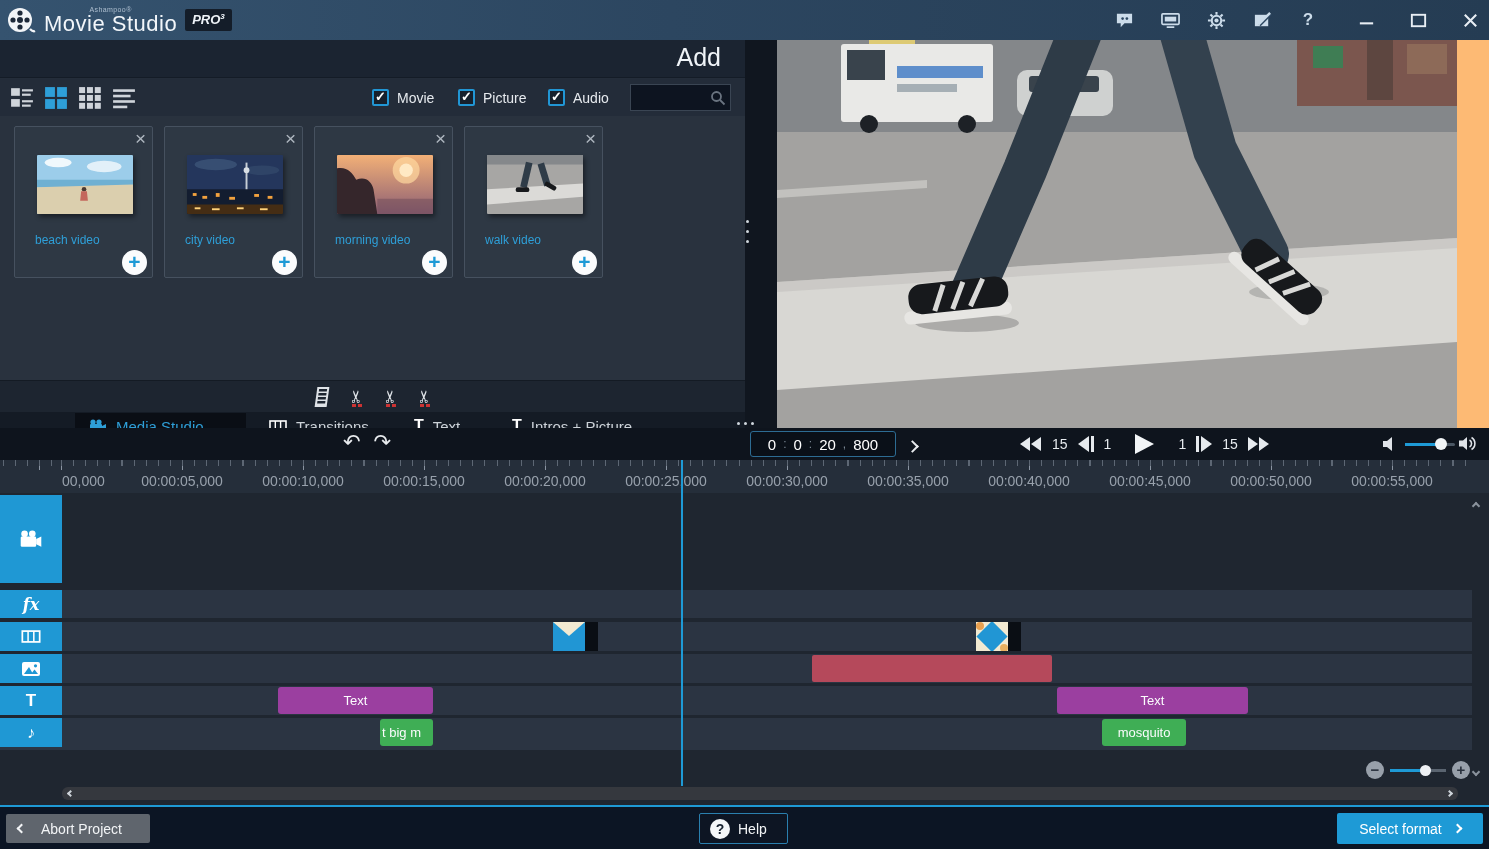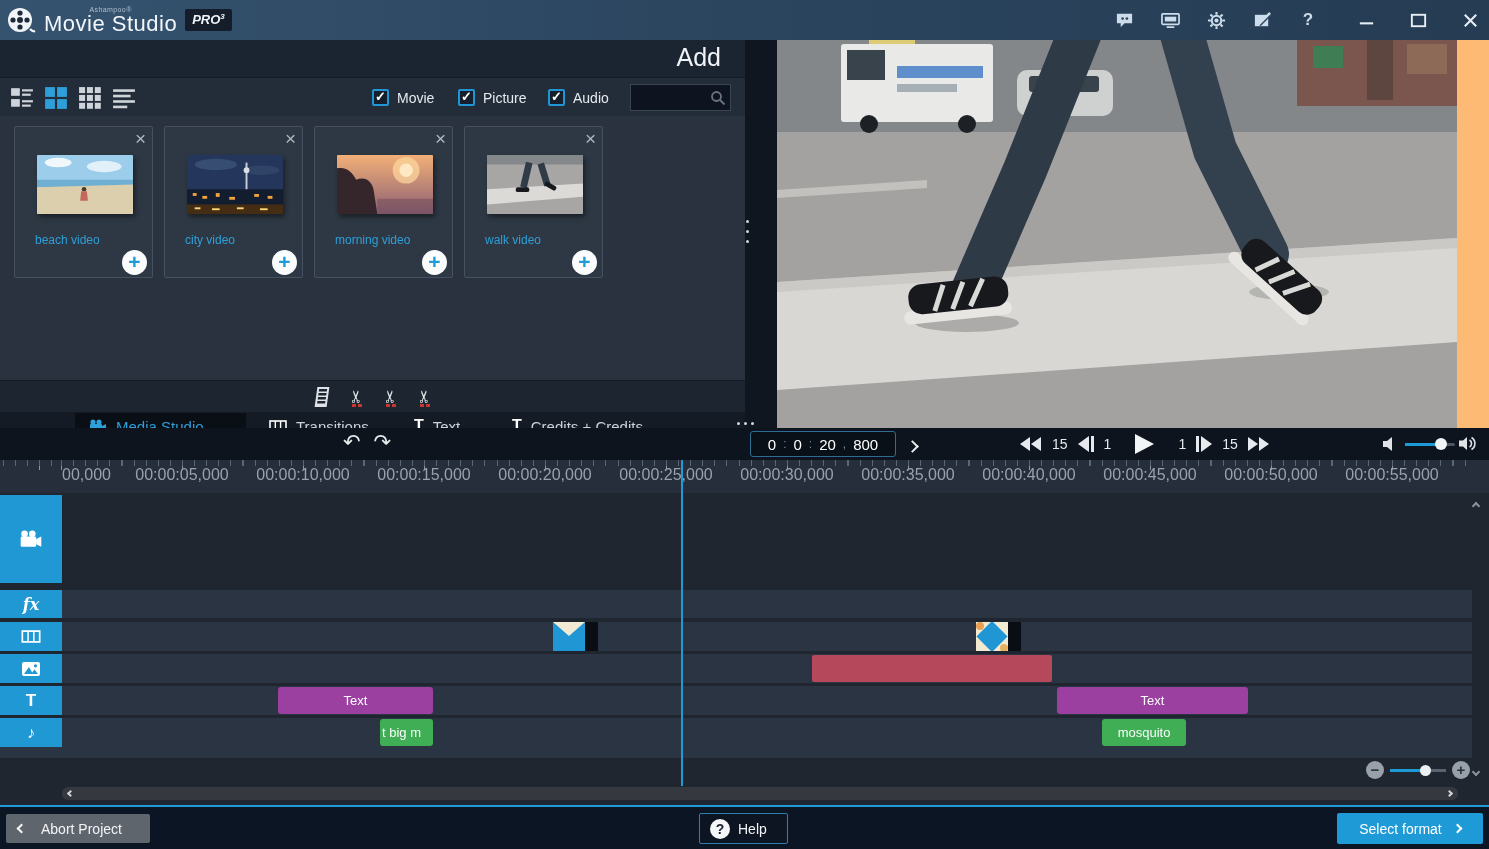--- a/index.html
+++ b/index.html
@@ -84,21 +84,21 @@
   .vol-fill { position:absolute; left:0; top:0; height:3px; width:34px; background:#1e9ad6; }
   .vol-knob { position:absolute; left:30px; top:-5px; width:12px; height:12px; border-radius:50%; background:#f2f5f7; }
 
   
   .timeline { position:absolute; left:0; top:460px; width:1489px; height:345px; background:#1f2630; }
   .ruler { position:absolute; left:0; top:0; width:1489px; height:33px; background:#252e3a; }
   .ticks-minor { position:absolute; left:0; top:0; width:1474px; height:6px;
     background:repeating-linear-gradient(to right,#5d6774 0 1px,transparent 1px 12.1px); background-position:61px 0; }
   .ticks-major { position:absolute; left:0; top:0; width:1474px; height:10px;
     background:repeating-linear-gradient(to right,#8b95a2 0 1px,transparent 1px 121px); background-position:61px 0; }
-  .rl { position:absolute; top:6px; font-size:16px; color:#98a1ac; transform:translateX(-50%); white-space:nowrap; }
+  .rl { position:absolute; top:13px; font-size:14px; color:#98a1ac; transform:translateX(-50%); white-space:nowrap; }
   .rl.first { transform:none; }
   .row { position:absolute; left:0; width:1472px; background:#2b3442; }
   .thead { position:absolute; left:0; width:62px; background:#1f98d4; display:flex; align-items:center; justify-content:center; color:#fff; }
   .clipdark { position:absolute; top:0; height:100%; background:#151b25; }
   .clipdarker { position:absolute; top:0; height:100%; background:#0c1018; }
   .block-clip { position:absolute; top:0; height:100%; background:var(--clip-intro,#4a5a9e);
     display:flex; align-items:center; justify-content:center; font-size:15px; color:#eef1f6;
     border-bottom:2px solid #3a4a84; }
   .clip-thumb { position:absolute; top:5px; height:78px; box-shadow:0 2px 6px rgba(0,0,0,.5); }
   .bar { position:absolute; top:1px; height:27px; border-radius:3px; display:flex; align-items:center;
@@ -404,21 +404,21 @@
               <path d="M6.3,1 V11 M11.6,1 V11" stroke="#fff" stroke-width="1.4"></path>
             </svg>
           <span>Transitions</span>
         </div>
         <div class="tab" style="left:400px; top:1px">
           <span class="glyph" style="font-weight:700;font-size:16px">T</span>
           <span>Text</span>
         </div>
         <div class="tab" style="left:498px; top:1px">
           <span class="glyph" style="font-weight:700;font-size:16px">T</span>
-          <span>Credits + Credits</span>
+          <span>Intros + Picture</span>
         </div>
         <div class="tab" style="left:85px; top:27px">
           <span class="glyph" style="font-style:italic; font-family:'DejaVu Serif',serif; font-weight:700">fx</span>
           <span>Video Effects</span>
         </div>
         <div class="tab" style="left:250px; top:27px">
           <span class="glyph">♪</span>
           <span>Audio</span>
         </div>
         <div class="tab" style="left:370px; top:27px">
@@ -603,21 +603,21 @@
           <circle cx="13.5" cy="3.8" r="1.6" fill="#1f98d4"></circle>
         </svg>
     </div>
 
     <div class="row" style="top:226px; height:29px">
       <div class="bar" style="left:278px; width:155px; background:var(--clip-text,#9b3fa0)">Text</div>
       <div class="bar" style="left:1057px; width:191px; background:var(--clip-text,#9b3fa0)">Text</div>
     </div>
     <div class="thead" style="top:226px; height:29px; font-weight:700; font-size:17px">T</div>
 
-    <div class="row" style="top:258px; height:40px">
+    <div class="row" style="top:258px; height:32px">
       <div class="bar" style="left:380px; width:53px; background:var(--clip-audio,#3fae55); justify-content:flex-start; padding-left:2px">t big m</div>
       <div class="bar" style="left:1102px; width:84px; background:var(--clip-audio,#3fae55)">mosquito</div>
     </div>
     <div class="thead" style="top:258px; height:29px; font-size:16px">♪</div>
 
     <div class="playhead"></div>
 
     <span class="gutter-arrow" style="top:38px"><span class="chev" style="transform:rotate(-45deg);width:6px;height:6px"></span></span>
     <span class="gutter-arrow" style="top:304px"><span class="chev" style="transform:rotate(135deg);width:6px;height:6px"></span></span>
 

